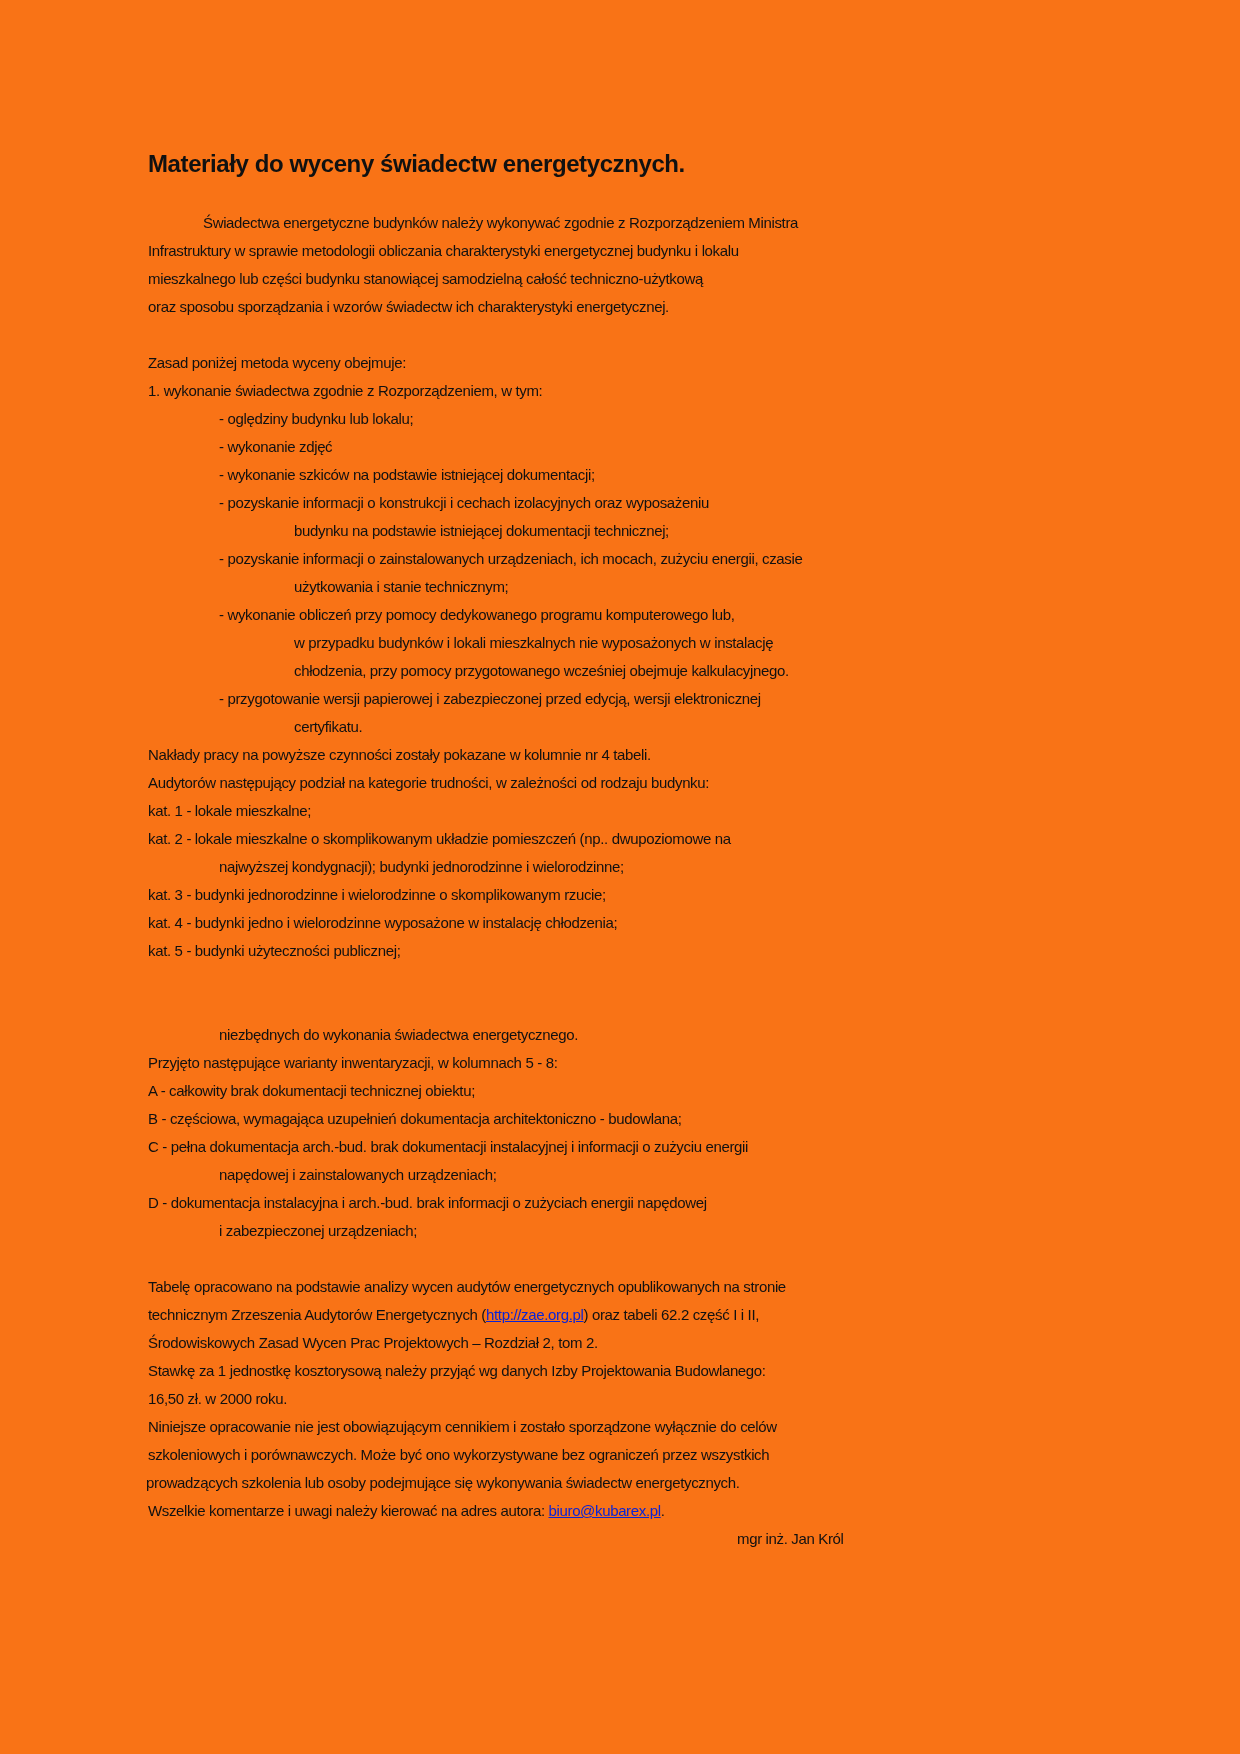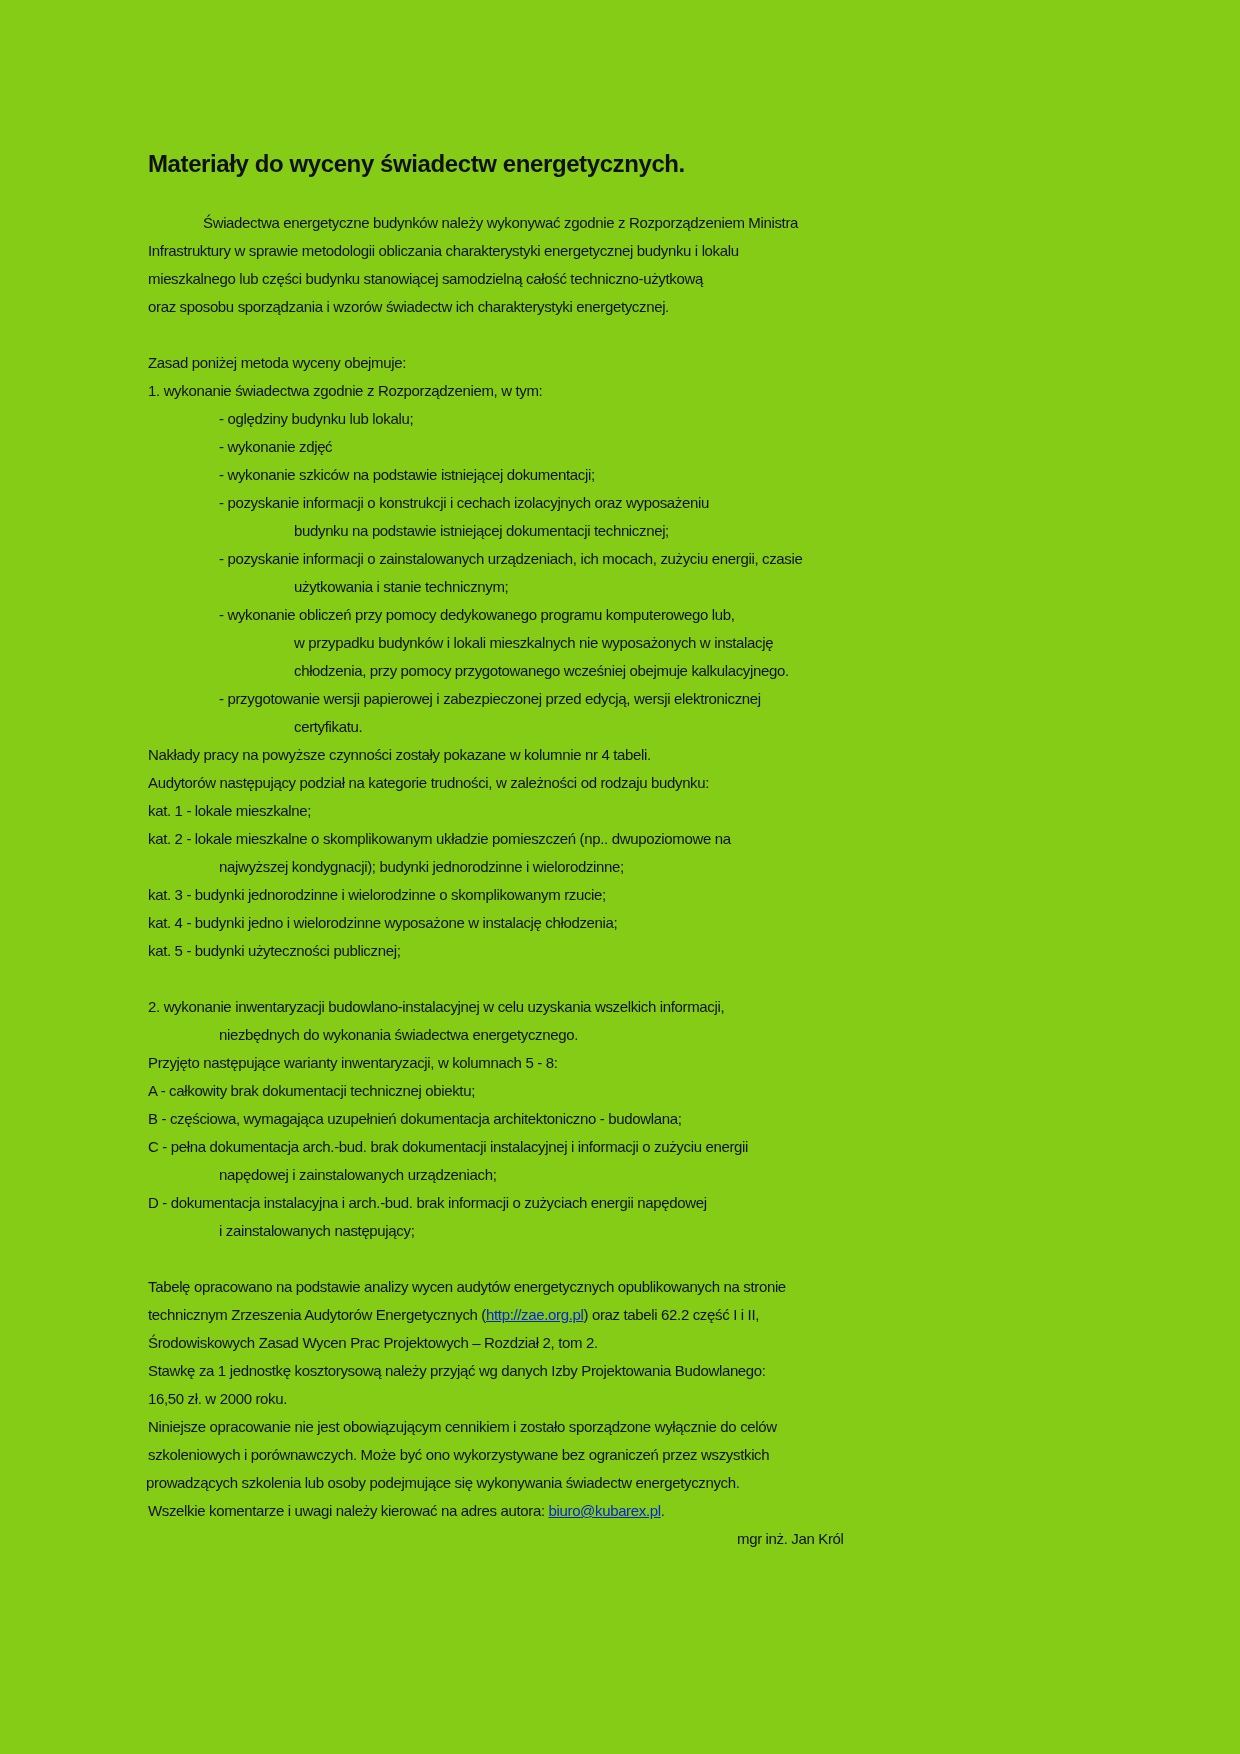--- a/index.html
+++ b/index.html
@@ -1,18 +1,18 @@
 <!DOCTYPE html>
 <html><head>
   <meta charset="utf-8">
   <style>
     html, body { margin: 0; padding: 0; background: #ffffff; }
     body { width: 1240px; height: 1754px; position: relative; overflow: hidden;
            font-family: "Liberation Sans", "DejaVu Sans", sans-serif; color: #111; }
-    .page { position: absolute; left: 0; top: 0; width: 1240px; height: 1754px; background: #84cc16; }
+    .page { position: absolute; left: 0; top: 0; width: 1240px; height: 1754px; background: #f97316; }
     .title { position: absolute; left: 148px; top: 150px; font-size: 24px; font-weight: bold;
              letter-spacing: -0.4px; white-space: nowrap; }
     .line { position: absolute; font-size: 15px; white-space: nowrap; letter-spacing: -0.35px; line-height: 24px; }
     a.link { color: #0b24d6; text-decoration: underline; text-align: right; }
   </style>
 </head>
 <body>
 
 <div class="page">
   <div class="title">Materiały do wyceny świadectw energetycznych.</div>
@@ -40,29 +40,28 @@
 
   <div class="line" style="left:148px;top:743px">Nakłady pracy na powyższe czynności zostały pokazane w kolumnie nr 4 tabeli.</div>
   <div class="line" style="left:148px;top:771px">Audytorów następujący podział na kategorie trudności, w zależności od rodzaju budynku:</div>
   <div class="line" style="left:148px;top:799px">kat. 1 - lokale mieszkalne;</div>
   <div class="line" style="left:148px;top:827px">kat. 2 - lokale mieszkalne o skomplikowanym układzie pomieszczeń (np.. dwupoziomowe na</div>
   <div class="line" style="left:219px;top:855px">najwyższej kondygnacji);  budynki jednorodzinne i wielorodzinne;</div>
   <div class="line" style="left:148px;top:883px">kat. 3 - budynki jednorodzinne i wielorodzinne o skomplikowanym rzucie;</div>
   <div class="line" style="left:148px;top:911px">kat. 4 - budynki jedno i wielorodzinne wyposażone w instalację chłodzenia;</div>
   <div class="line" style="left:148px;top:939px">kat. 5 - budynki użyteczności publicznej;</div>
 
-  <div class="line" style="left:148px;top:995px">2. wykonanie inwentaryzacji budowlano-instalacyjnej w celu uzyskania wszelkich informacji,</div>
   <div class="line" style="left:219px;top:1023px">niezbędnych do wykonania świadectwa energetycznego.</div>
   <div class="line" style="left:148px;top:1051px">Przyjęto następujące warianty inwentaryzacji, w kolumnach 5 - 8:</div>
   <div class="line" style="left:148px;top:1079px">A - całkowity brak dokumentacji technicznej obiektu;</div>
   <div class="line" style="left:148px;top:1107px">B - częściowa, wymagająca uzupełnień dokumentacja architektoniczno - budowlana;</div>
   <div class="line" style="left:148px;top:1135px">C - pełna dokumentacja arch.-bud. brak dokumentacji instalacyjnej i informacji o zużyciu energii</div>
   <div class="line" style="left:219px;top:1163px">napędowej i zainstalowanych urządzeniach;</div>
   <div class="line" style="left:148px;top:1191px">D - dokumentacja instalacyjna i arch.-bud. brak informacji o zużyciach energii napędowej</div>
-  <div class="line" style="left:219px;top:1219px">i zainstalowanych następujący;</div>
+  <div class="line" style="left:219px;top:1219px">i zabezpieczonej urządzeniach;</div>
 
   <div class="line" style="left:148px;top:1275px">Tabelę opracowano na podstawie analizy wycen audytów energetycznych opublikowanych na stronie</div>
   <div class="line" style="left:148px;top:1303px"><span>technicznym Zrzeszenia Audytorów Energetycznych (</span><a class="link">http://zae.org.pl</a><span>) oraz tabeli 62.2 część I i II,</span></div>
   <div class="line" style="left:148px;top:1331px">Środowiskowych Zasad Wycen Prac Projektowych – Rozdział 2, tom 2.</div>
   <div class="line" style="left:148px;top:1359px">Stawkę za 1 jednostkę kosztorysową należy przyjąć wg danych Izby Projektowania Budowlanego:</div>
   <div class="line" style="left:148px;top:1387px">16,50 zł.  w 2000 roku.</div>
   <div class="line" style="left:148px;top:1415px">Niniejsze opracowanie nie jest obowiązującym cennikiem i zostało sporządzone wyłącznie do celów</div>
   <div class="line" style="left:148px;top:1443px">szkoleniowych i porównawczych. Może być ono wykorzystywane bez ograniczeń przez wszystkich</div>
   <div class="line" style="left:146px;top:1471px">prowadzących szkolenia lub osoby podejmujące się wykonywania świadectw energetycznych.</div>
   <div class="line" style="left:148px;top:1499px"><span>Wszelkie komentarze i uwagi należy kierować na adres autora: </span><a class="link">biuro@kubarex.pl</a><span>.</span></div>

